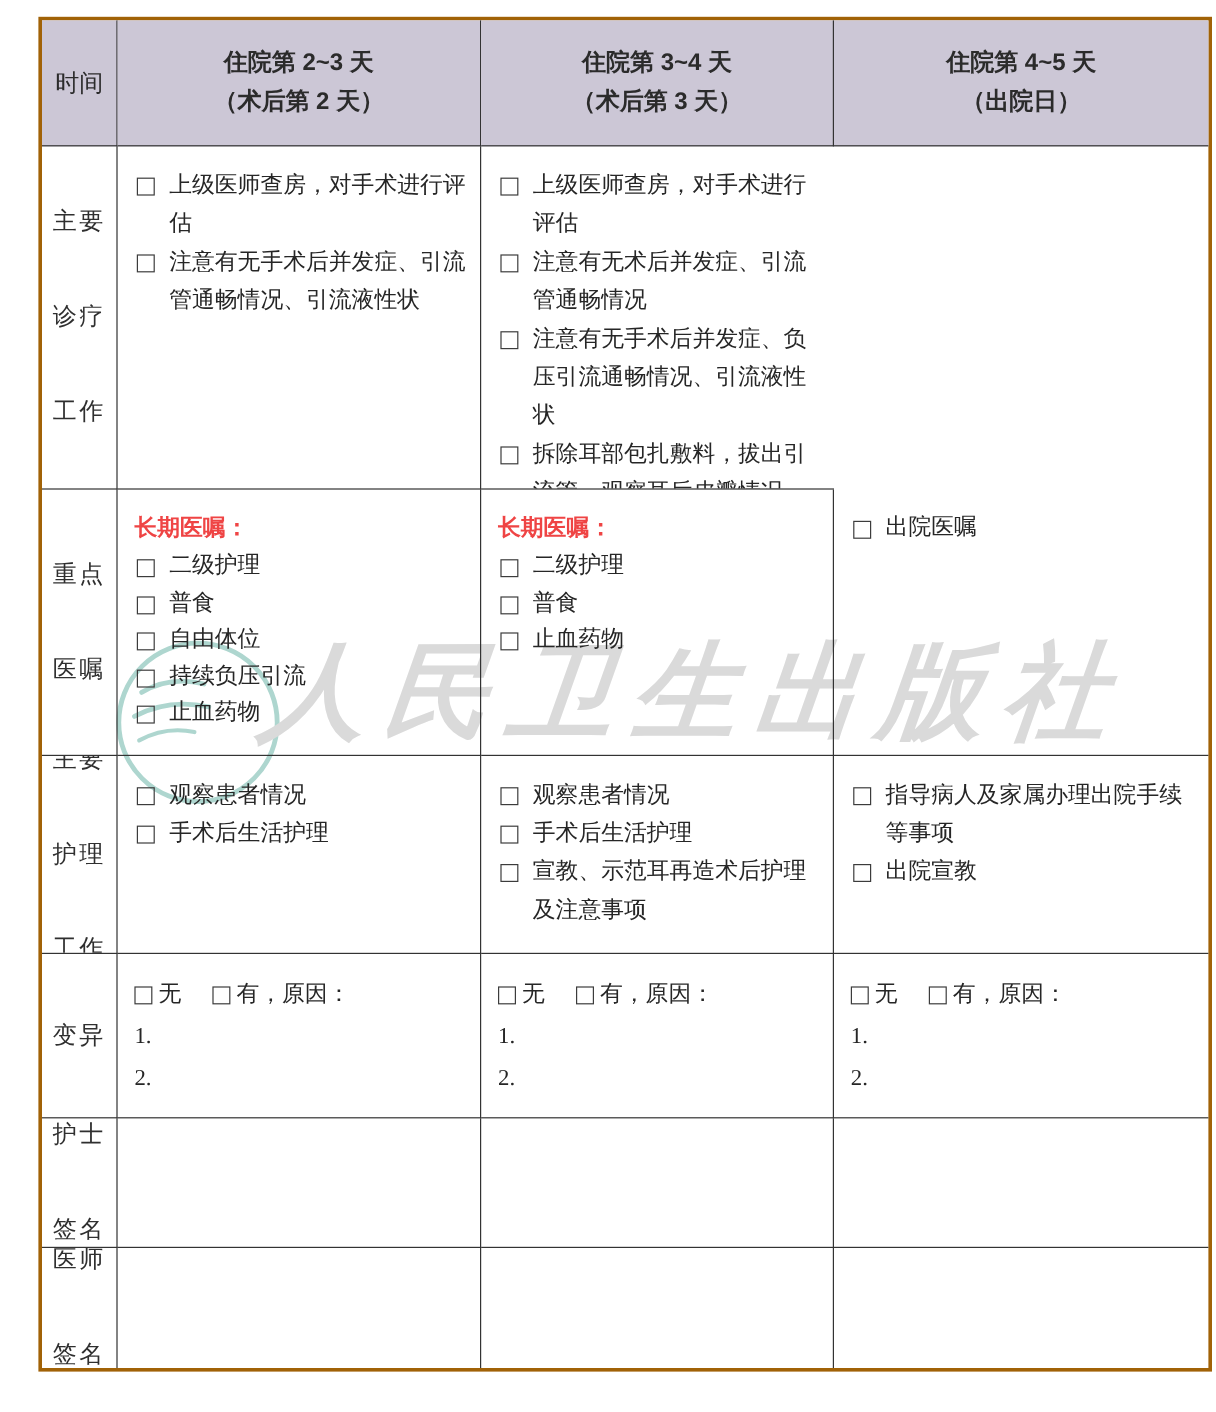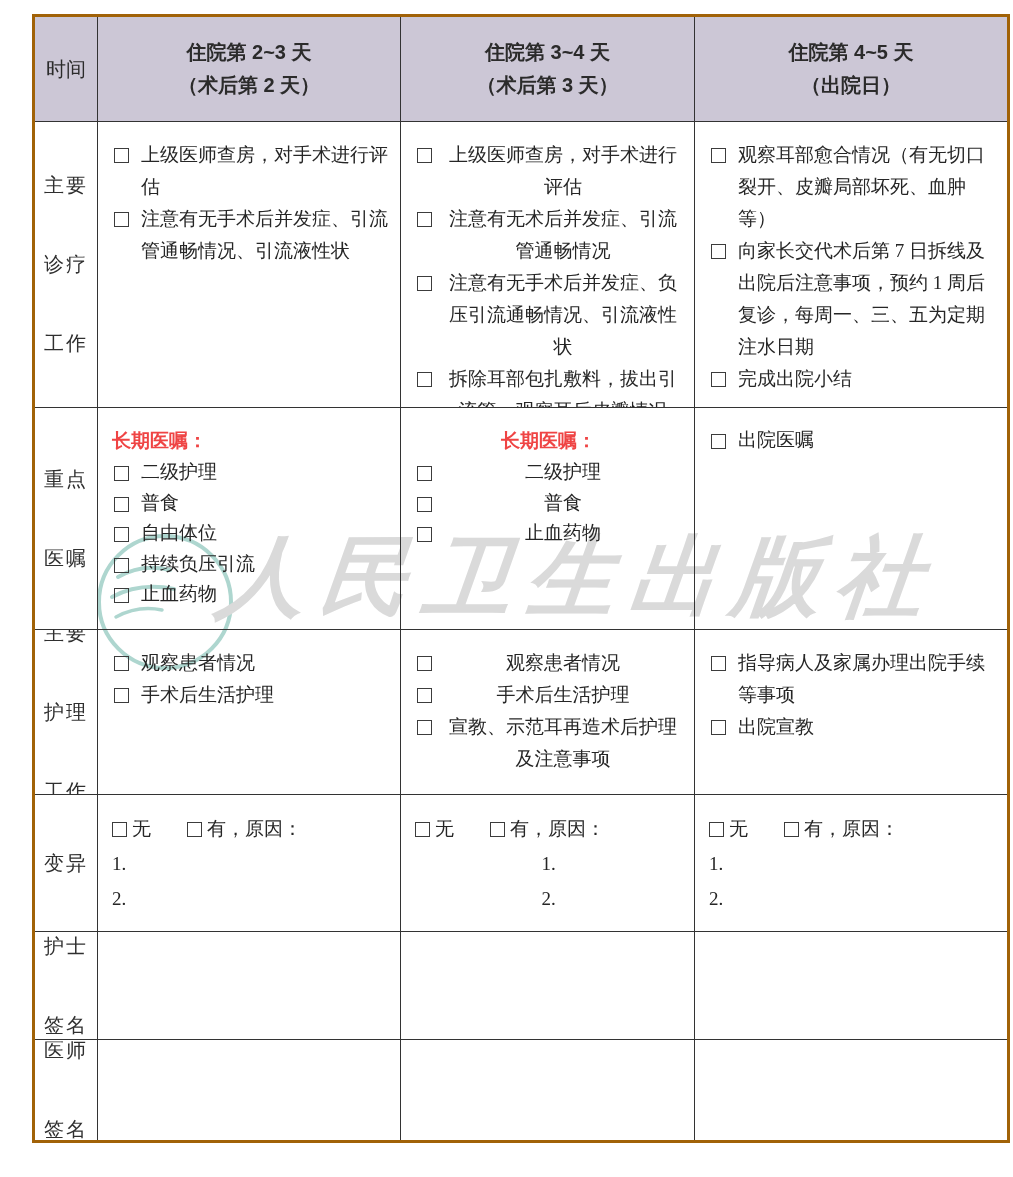--- a/index.html
+++ b/index.html
@@ -37,21 +37,21 @@
   .cell {
     border-right: 1.5px solid #333333;
     border-bottom: 1.5px solid #333333;
     overflow: hidden;
   }
   .trow .cell:last-child { border-right: none; }
   #body-rows .trow:last-child .cell { border-bottom: none; }
 
   .col-label { width: 63px; flex: none; }
   .col-1 { width: 303px; flex: none; }
-  .col-2 { width: 294px; flex: none; text-align: center; }
+  .col-2 { width: 294px; flex: none; }
   .col-3 { flex: 1; }
 
   
   .header-row .cell {
     background: #ccc7d6;
     height: 105px;
     display: flex; flex-direction: column;
     align-items: center; justify-content: center;
     font-family: "Liberation Sans", "DejaVu Sans", sans-serif;
     font-size: 20px; color: #2b2b2b;
@@ -87,21 +87,21 @@
     width: 15px; height: 15px; flex: none;
     border: 1.5px solid #3c3c3c; background: transparent;
     margin: 9px 12px 0 2px;
   }
   .txt { flex: 1; }
 
   
   .var-line { display: flex; line-height: 34px; }
   .var-opt { display: inline-flex; }
   .var-opt .cb { margin: 10px 5px 0 0; }
-  .var-opt + .var-opt { margin-left: 36px; font-family: Liberation Serif, serif; }
+  .var-opt + .var-opt { margin-left: 26px; font-family: Liberation Serif, serif; }
   .num-line { line-height: 35px; }
 </style>
 </head>
 <body>
 
 <div class="watermark">
   <svg class="wm-logo" width="170" height="155" viewBox="0 0 170 155">
     <circle cx="85" cy="77" r="66" fill="none" stroke="#aed6cf" stroke-width="4"></circle>
     <path d="M38,52 q24,-14 52,-7" fill="none" stroke="#aed6cf" stroke-width="4" stroke-linecap="round"></path>
     <path d="M32,72 q28,-15 62,-8" fill="none" stroke="#aed6cf" stroke-width="4" stroke-linecap="round"></path>
@@ -154,34 +154,20 @@
           </div>
           <div class="item">
             <span class="cb"></span>
             <span class="txt">注意有无手术后并发症、负压引流通畅情况、引流液性状</span>
           </div>
           <div class="item">
             <span class="cb"></span>
             <span class="txt">拆除耳部包扎敷料，拔出引流管，观察耳后皮瓣情况（有无皮瓣坏死、血肿、感染），重新包扎</span>
           </div>
         </div>
-        <div class="cell content-cell col-3">
-          <div class="item">
-            <span class="cb"></span>
-            <span class="txt">观察耳部愈合情况（有无切口裂开、皮瓣局部坏死、血肿等）</span>
-          </div>
-          <div class="item">
-            <span class="cb"></span>
-            <span class="txt">向家长交代术后第 7 日拆线及出院后注意事项，预约 1 周后复诊，每周一、三、五为定期注水日期</span>
-          </div>
-          <div class="item">
-            <span class="cb"></span>
-            <span class="txt">完成出院小结</span>
-          </div>
-        </div>
       </div>
       <div class="trow body-row row-key-orders">
         <div class="cell col-label label-cell">
           <div class="label-line">重点</div>
           <div class="label-line">医嘱</div>
         </div>
         <div class="cell content-cell col-1">
           <div class="cell-heading">长期医嘱：</div>
           <div class="item">
             <span class="cb"></span>

